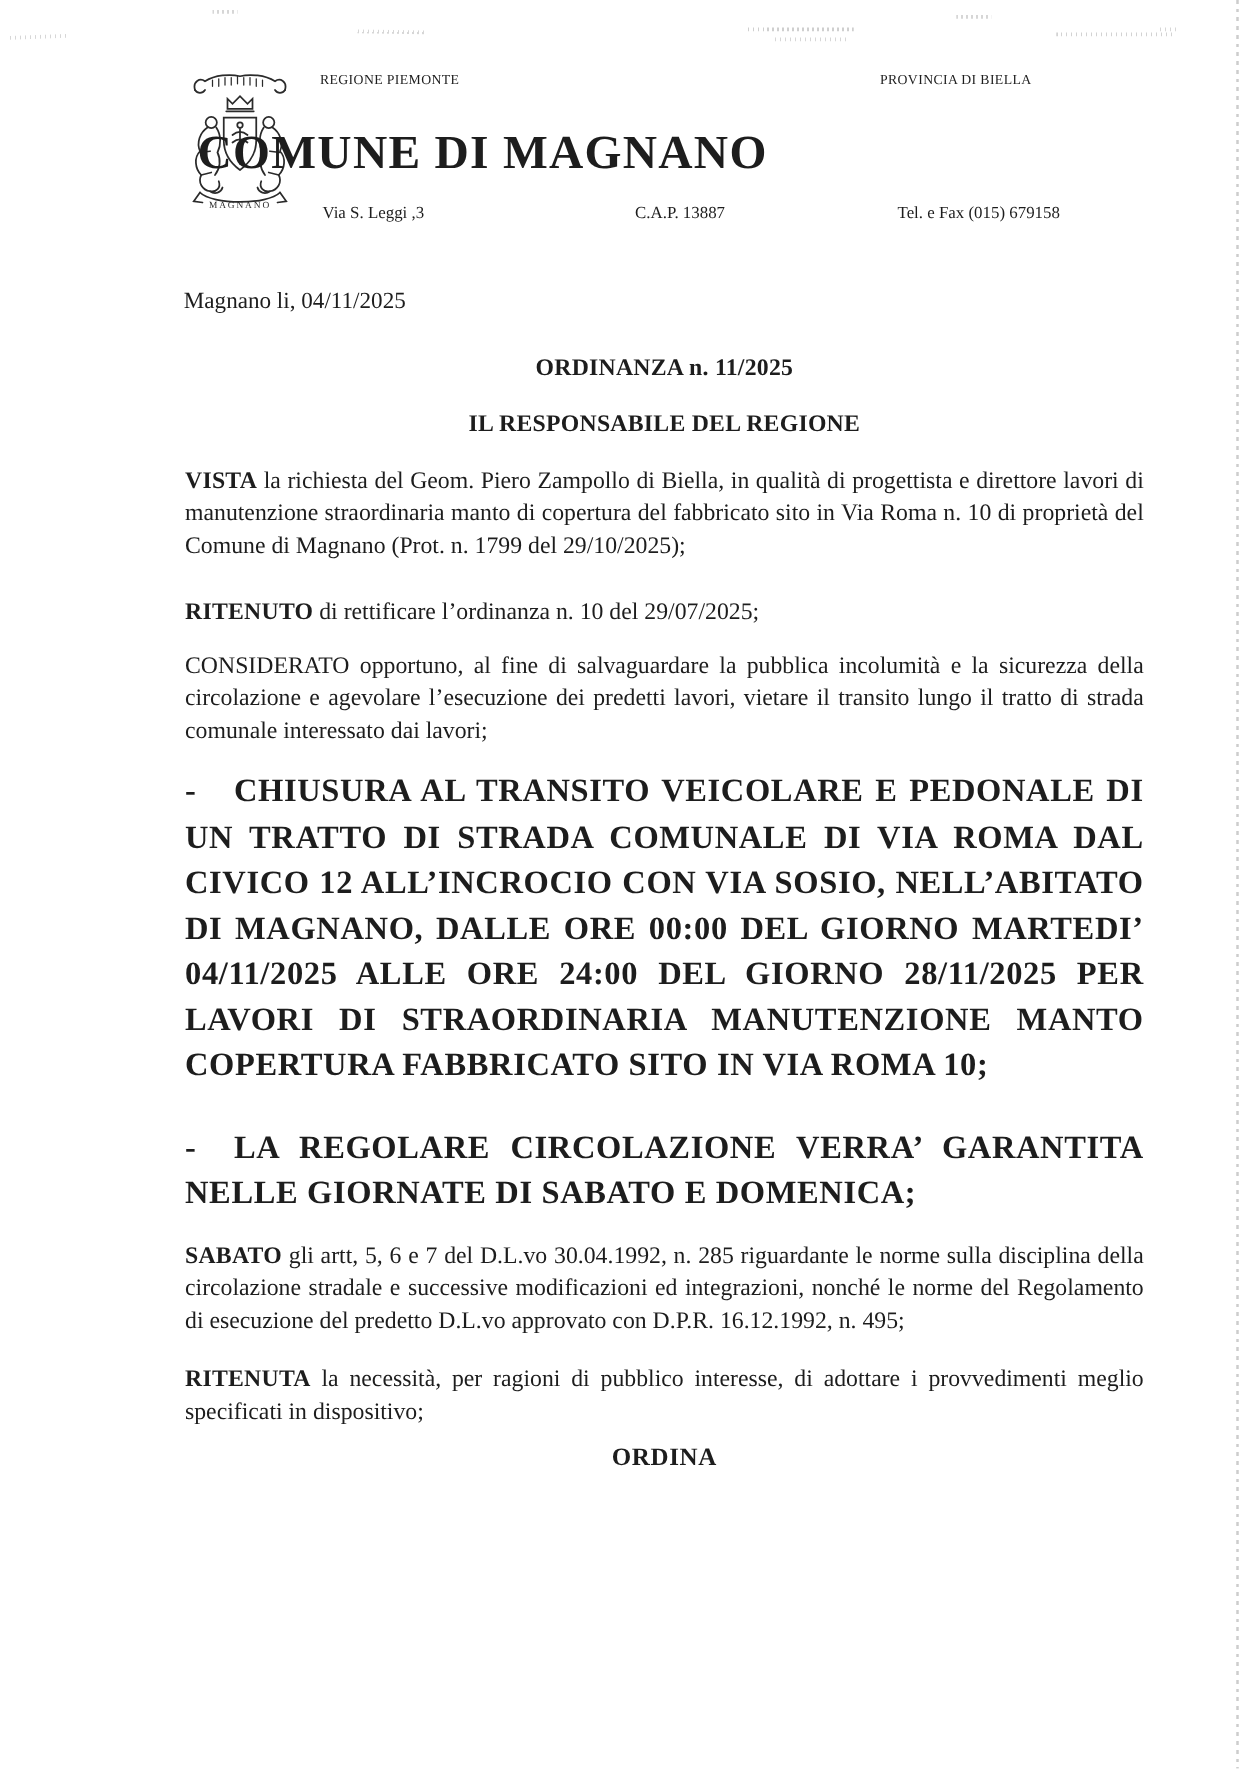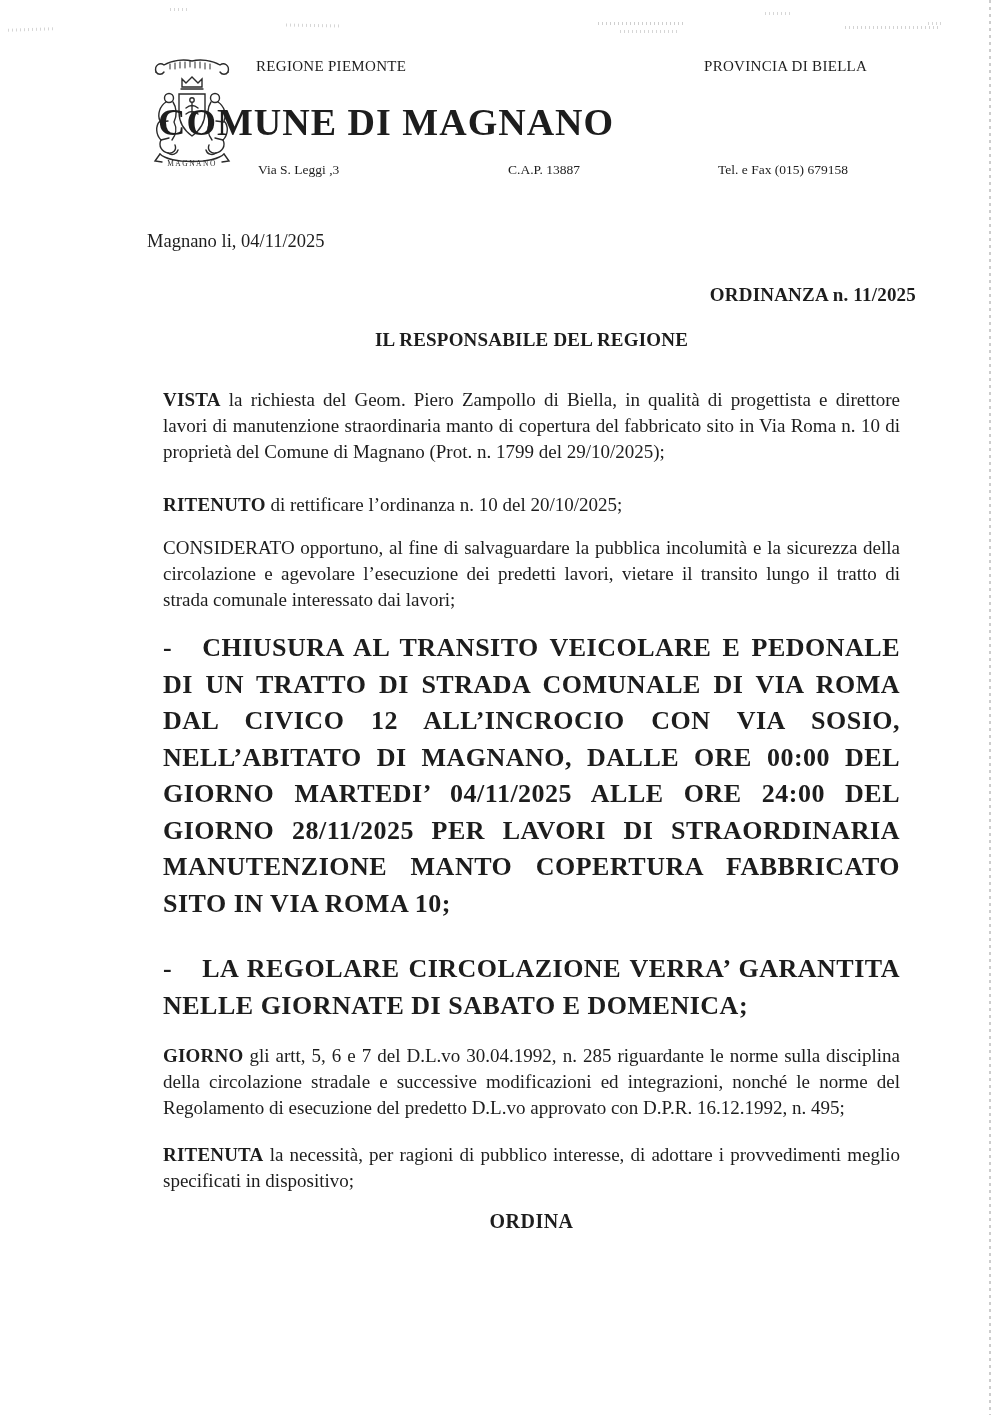--- a/index.html
+++ b/index.html
@@ -18,21 +18,21 @@
     background:repeating-linear-gradient(180deg,#8f8f8f 0 3px,transparent 3px 7px);
     opacity:.45;
   }
   .speck {
     position:absolute; height:3px; opacity:.55;
     background:repeating-linear-gradient(90deg,#b5b5b5 0 1px,transparent 1px 4px);
   }
 
   
   .crest { position:absolute; left:148px; top:56px; }
-  .org-small { position:absolute; top:58px; font-size:15px; letter-spacing:.3px; white-space:nowrap; }
+  .org-small { position:absolute; top:58px; font-size:11px; letter-spacing:.3px; white-space:nowrap; }
   .org-region   { left:256px; }
   .org-province { left:704px; }
   .commune-title {
     position:absolute; top:100px; left:158px; width:800px;
     font-size:38px; font-weight:bold; letter-spacing:1px;
     white-space:nowrap;
   }
   .addr-item { position:absolute; top:162px; font-size:13.5px; white-space:nowrap; }
   .addr-street { left:258px; }
   .addr-cap    { left:508px; }
@@ -40,26 +40,26 @@
 
   
   .date-line {
     position:absolute; top:231px; left:147px; right:126px;
     font-size:18.5px;
   }
   .center-line {
     position:absolute; left:147px; right:84px;
     text-align:center; font-size:19px; font-weight:bold; letter-spacing:.2px;
   }
-  .ordinanza-line { top:284px;text-align:right; }
+  .ordinanza-line { top:284px; }
   .issuer-line    { top:329px; }
 
   
   .doc-body { position:absolute; left:147px; right:84px; top:371px; }
-  .doc-body p { margin:16px; }
+  .doc-body p { margin:1px; }
   .body-par {
     font-size:19px; line-height:26px; text-align:justify; text-align-last:left;
   }
   .body-par strong { letter-spacing:.2px; }
   .par-ritenuto    { margin-top:27px !important; }
   .par-considerato { margin-top:17px !important; font-weight:normal; }
   .par-visti       { margin-top:19px !important; }
   .par-visto       { margin-top:21px !important; }
   .par-ritenuta    { margin-top:21px !important; }
 
@@ -125,29 +125,29 @@
   <div class="addr-item addr-phone">Tel. e Fax (015) 679158</div>
 
   <div class="date-line">Magnano li, 04/11/2025</div>
   <div class="center-line ordinanza-line">ORDINANZA n. 11/2025</div>
   <div class="center-line issuer-line">IL RESPONSABILE DEL REGIONE</div>
 
   <div class="doc-body">
 
     <p class="body-par par-vista"><strong>VISTA</strong> <span>la richiesta del Geom. Piero Zampollo di Biella, in qualità di progettista e direttore lavori di manutenzione straordinaria manto di copertura del fabbricato sito in Via Roma n. 10 di proprietà del Comune di Magnano (Prot. n. 1799 del 29/10/2025);</span></p>
 
-    <p class="body-par par-ritenuto"><strong>RITENUTO</strong> <span>di rettificare l’ordinanza n. 10 del 20/10/2025;</span></p>
+    <p class="body-par par-ritenuto"><strong>RITENUTO</strong> <span>di rettificare l’ordinanza n. 10 del 29/07/2025;</span></p>
 
     <p class="body-par par-considerato">CONSIDERATO opportuno, al fine di salvaguardare la pubblica incolumità e la sicurezza della circolazione e agevolare l’esecuzione dei predetti lavori, vietare il transito lungo il tratto di strada comunale interessato dai lavori;</p>
 
     <p class="provision par-prov1"><span class="prov-dash">-</span><span>CHIUSURA AL TRANSITO VEICOLARE E PEDONALE DI UN TRATTO DI STRADA COMUNALE DI VIA ROMA DAL CIVICO 12 ALL’INCROCIO CON VIA SOSIO, NELL’ABITATO DI MAGNANO, DALLE ORE 00:00 DEL GIORNO MARTEDI’ 04/11/2025 ALLE ORE 24:00 DEL GIORNO 28/11/2025 PER LAVORI DI STRAORDINARIA MANUTENZIONE MANTO COPERTURA FABBRICATO SITO IN VIA ROMA 10;</span></p>
 
     <p class="provision par-prov2"><span class="prov-dash">-</span><span>LA REGOLARE CIRCOLAZIONE VERRA’ GARANTITA NELLE GIORNATE DI SABATO E DOMENICA;</span></p>
 
-    <p class="body-par par-visti"><strong>GIORNO</strong> <span>gli artt, 5, 6 e 7 del D.L.vo 30.04.1992, n. 285 riguardante le norme sulla disciplina della circolazione stradale e successive modificazioni ed integrazioni, nonché le norme del Regolamento di esecuzione del predetto D.L.vo approvato con D.P.R. 16.12.1992, n. 495;</span></p>
+    <p class="body-par par-visti"><strong>SABATO</strong> <span>gli artt, 5, 6 e 7 del D.L.vo 30.04.1992, n. 285 riguardante le norme sulla disciplina della circolazione stradale e successive modificazioni ed integrazioni, nonché le norme del Regolamento di esecuzione del predetto D.L.vo approvato con D.P.R. 16.12.1992, n. 495;</span></p>
 
 
     <p class="body-par par-ritenuta"><strong>RITENUTA</strong> <span>la necessità, per ragioni di pubblico interesse, di adottare i provvedimenti meglio specificati in dispositivo;</span></p>
 
     <p class="ordina-heading">ORDINA</p>
 
   </div>
 </div>
 
 </body></html>

